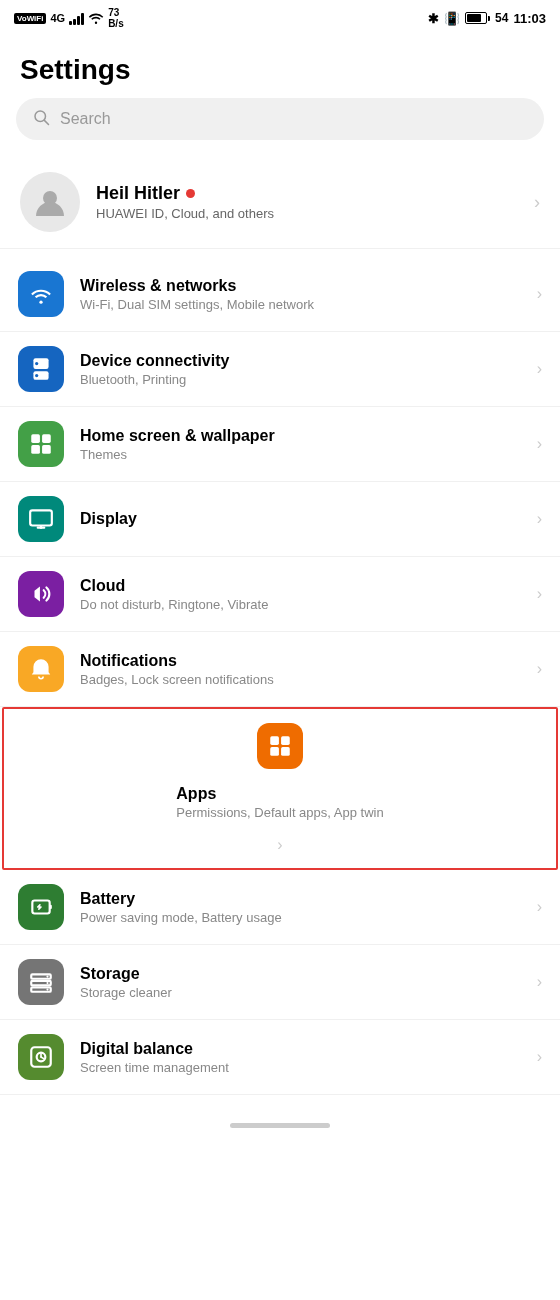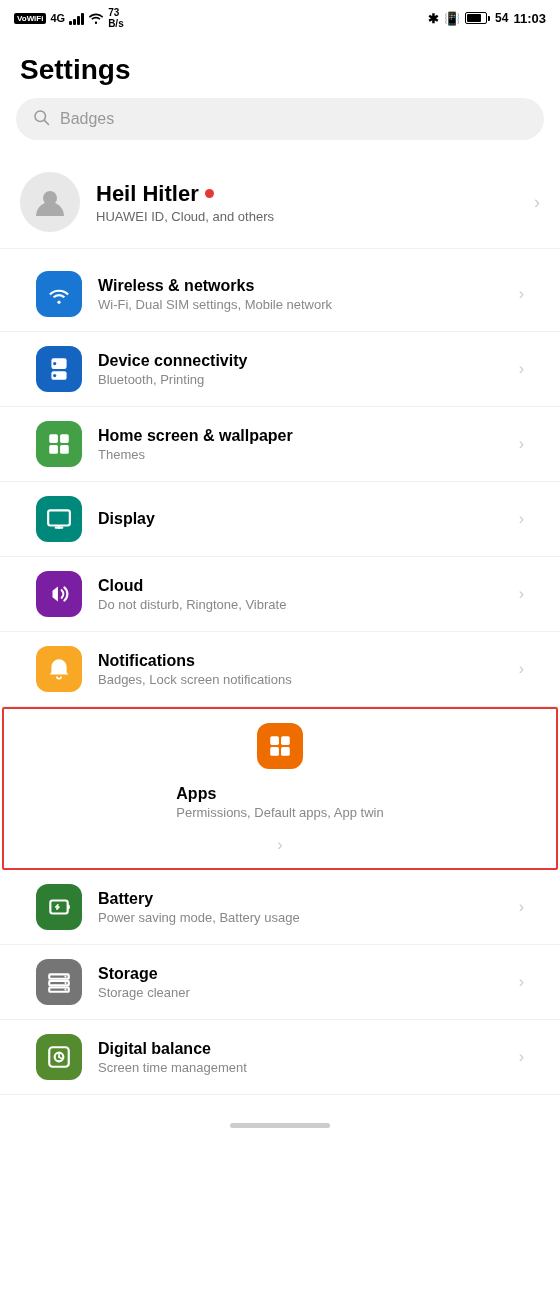--- a/index.html
+++ b/index.html
@@ -124,21 +124,21 @@
       background: #e8e8e8;
       display: flex;
       align-items: center;
       justify-content: center;
       flex-shrink: 0;
     }
     .profile-info {
       flex: 1;
     }
     .profile-name {
-      font-size: 22px;
+      font-size: 18px;
       font-weight: 700;
       color: #000;
       display: flex;
       align-items: center;
       gap: 6px;
     }
     .online-dot {
       width: 9px;
       height: 9px;
       border-radius: 50%;
@@ -155,21 +155,21 @@
       font-size: 18px;
     }
 
     
     .settings-list {
       padding: 8px 0;
     }
     .settings-item {
       display: flex;
       align-items: center;
-      padding: 14px 36px;
+      padding: 14px 18px;
       gap: 16px;
       border-bottom: 1px solid #f0f0f0;
       position: relative;
       cursor: pointer;
       justify-content: flex-end;
     }
     .settings-item.highlighted {
       border: 2.5px solid #e53935;
       margin: 0 2px;
       border-radius: 2px;
@@ -276,21 +276,21 @@
 
 <div class="page-title">Settings</div>
 
 <div class="search-bar">
   <div class="search-icon-wrap">
     <svg width="18" height="18" viewBox="0 0 24 24" fill="none">
       <circle cx="11" cy="11" r="7" stroke="#999" stroke-width="2"></circle>
       <line x1="16.5" y1="16.5" x2="22" y2="22" stroke="#999" stroke-width="2" stroke-linecap="round"></line>
     </svg>
   </div>
-  <span class="search-input-text">Badges</span>
+  <span class="search-input-text">Search</span>
 </div>
 
 <div class="profile-section">
   <div class="avatar-circle">
     <svg width="36" height="36" viewBox="0 0 36 36" fill="none">
       <circle cx="18" cy="14" r="7" fill="#aaa"></circle>
       <path d="M4 32c0-7.7 6.3-14 14-14s14 6.3 14 14" fill="#aaa"></path>
     </svg>
   </div>
   <div class="profile-info">

